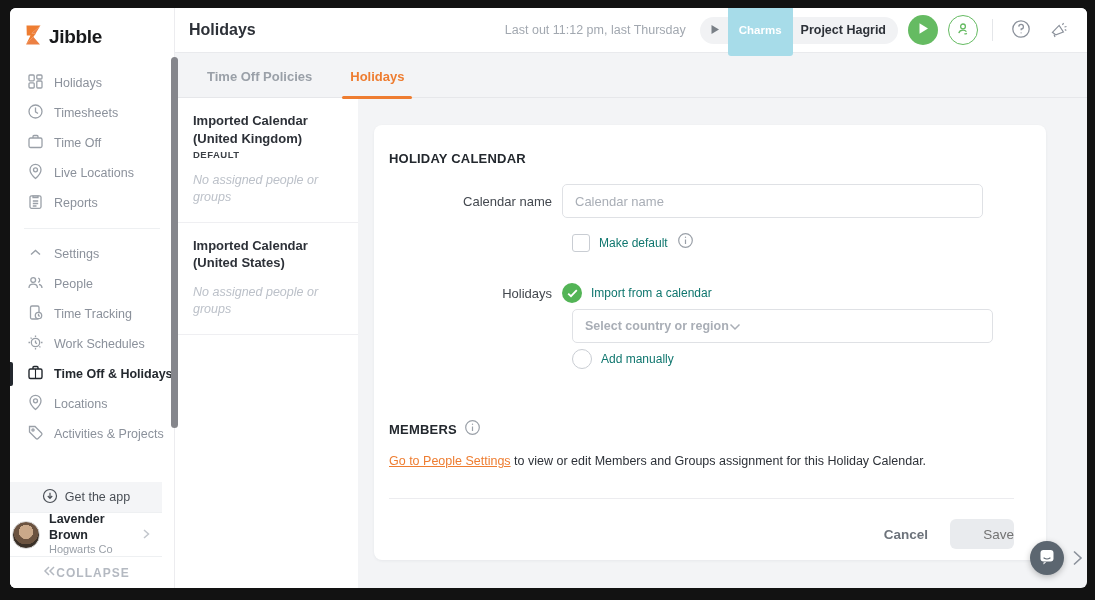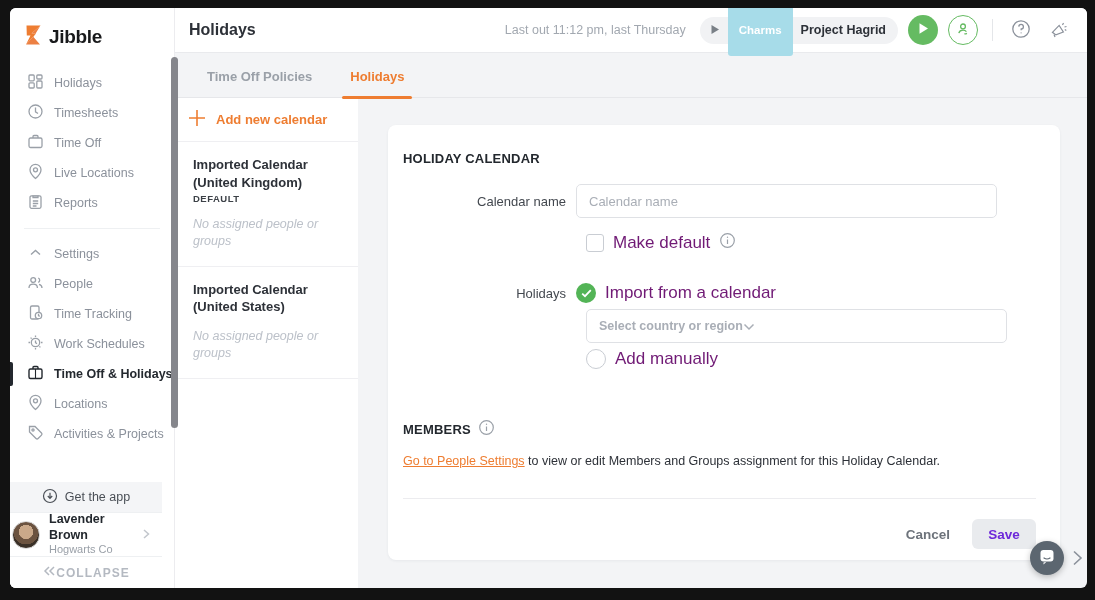--- a/index.html
+++ b/index.html
@@ -53,47 +53,47 @@
 
   .body-row { flex:1; display:flex; min-height:0; }
   .cal-list { width:183px; min-width:183px; background:#fff; }
   .add-row { display:flex; align-items:center; gap:9px; height:44px; padding-left:12px; border-bottom:1px solid #efeff2; color:#ee7d31; font-size:13px; font-weight:bold; cursor:pointer; }
   .cal-card { padding:14px 16px 16px 18px; border-bottom:1px solid #efeff2; cursor:pointer; }
   .cal-card-title { font-size:13px; font-weight:bold; color:#2d3138; line-height:1.35; }
   .cal-card-badge { font-size:9.5px; font-weight:bold; letter-spacing:0.5px; color:#3c4147; margin-top:2px; }
   .cal-card-sub { font-size:12.5px; font-style:italic; color:#bcc1c9; line-height:1.35; margin-top:12px; }
 
   .form-wrap { flex:1; position:relative; }
-  .card { position:absolute; left:30px; top:27px; width:672px; height:435px; background:#fff; border-radius:8px; box-shadow:0 1px 3px rgba(40,45,60,.06); padding:26px 24px 0 15px; }
+  .card { position:absolute; left:16px; top:27px; width:672px; height:435px; background:#fff; border-radius:8px; box-shadow:0 1px 3px rgba(40,45,60,.06); padding:26px 32px 0 15px; }
   .section-title { font-size:13px; font-weight:bold; color:#23282e; letter-spacing:0.2px; }
   .form-row { display:flex; }
   .row-name { margin-top:18px; }
   .form-label { width:173px; min-width:173px; text-align:right; padding-right:10px; font-size:13px; color:#43484f; }
   .row-name .form-label { padding-top:10px; }
   .text-input { width:421px; height:34px; border:1px solid #dfe1e5; border-radius:5px; padding:0 12px; font-size:13px; color:#43484f; outline:none; font-family:"Liberation Sans",sans-serif; }
   .text-input::placeholder { color:#a9aeb6; }
   .indent { margin-left:183px; }
   .checkbox-row { margin-top:14px; display:flex; align-items:center; gap:9px; }
   .checkbox { width:18px; height:18px; border:1.5px solid #c9cdd3; border-radius:3px; background:#fff; cursor:pointer; }
-  .ctrl-label { font-size:17px; color:#701a75; }
+  .ctrl-label { font-size:12px; color:#0f766e; }
   .row-holidays { margin-top:30px; align-items:center; }
   .radio-option { display:flex; align-items:center; gap:9px; cursor:pointer; }
   .radio-on { width:20px; height:20px; border-radius:50%; background:#53b456; display:flex; align-items:center; justify-content:center; }
   .radio-off { width:20px; height:20px; border-radius:50%; border:1.5px solid #c9cdd3; background:#fff; }
   .select-box { margin-top:6px; width:421px; height:34px; border:1px solid #dfe1e5; border-radius:5px; display:flex; align-items:center; padding:0 12px; cursor:pointer; }
   .select-placeholder { font-size:12.5px; font-weight:bold; color:#a9aeb6; }
   .select-box svg { margin-left:auto; }
   .row-manual { margin-top:6px; }
   .members-head { margin-top:50px; display:flex; align-items:center; gap:7px; }
   .members-line { margin-top:14px; font-size:12.5px; color:#2d3138; }
   .link { color:#ee7d31; text-decoration:underline; cursor:pointer; }
   .card-divider { margin-top:30px; height:1px; background:#ececef; }
   .btn-row { margin-top:20px; display:flex; justify-content:flex-end; align-items:center; gap:22px; }
   .btn-cancel { background:none; border:none; font-size:13.5px; font-weight:bold; color:#6d737b; cursor:pointer; font-family:"Liberation Sans",sans-serif; }
-  .btn-save { width:64px; height:30px; border:none; border-radius:6px; background:#e9ebee; color:#6d28d9; font-size:13.5px; font-weight:bold; cursor:default; font-family:"Liberation Sans",sans-serif; }
+  .btn-save { width:64px; height:30px; border:none; border-radius:6px; background:#e9ebee; color:#737373; font-size:13.5px; font-weight:normal; cursor:default; font-family:"Liberation Sans",sans-serif;text-align:right; }
 
   .chat-bubble { position:absolute; left:1020px; top:533px; width:34px; height:34px; border-radius:50%; background:#5c6670; border:none; display:flex; align-items:center; justify-content:center; cursor:pointer; z-index:6; box-shadow:0 2px 6px rgba(0,0,0,.25); }
   .panel-chevron { position:absolute; left:1060px; top:541px; z-index:6; cursor:pointer; background:none; border:none; padding:0; }
 </style>
 </head>
 <body>
 
 <div class="frame">
 <div class="app">
 
@@ -278,26 +278,20 @@
 
     <div class="content">
       <div class="tabbar">
         <div class="tab">Time Off Policies</div>
         <div class="tab active">Holidays</div>
       </div>
 
       <div class="body-row">
 
         <div class="cal-list">
-          <div class="add-row">
-            <span><svg width="20" height="20" viewBox="0 0 20 20" stroke="#ee7d31" stroke-width="1.6" fill="none">
-                    <path d="M10 2 V18 M2 10 H18"></path>
-                  </svg></span>
-            <span>Add new calendar</span>
-          </div>
           <div class="cal-card">
             <div class="cal-card-title">Imported Calendar (United Kingdom)</div>
             <div class="cal-card-badge">DEFAULT</div>
             <div class="cal-card-sub">No assigned people or groups</div>
           </div>
           <div class="cal-card">
             <div class="cal-card-title">Imported Calendar (United States)</div>
             <div class="cal-card-sub">No assigned people or groups</div>
           </div>
         </div>

